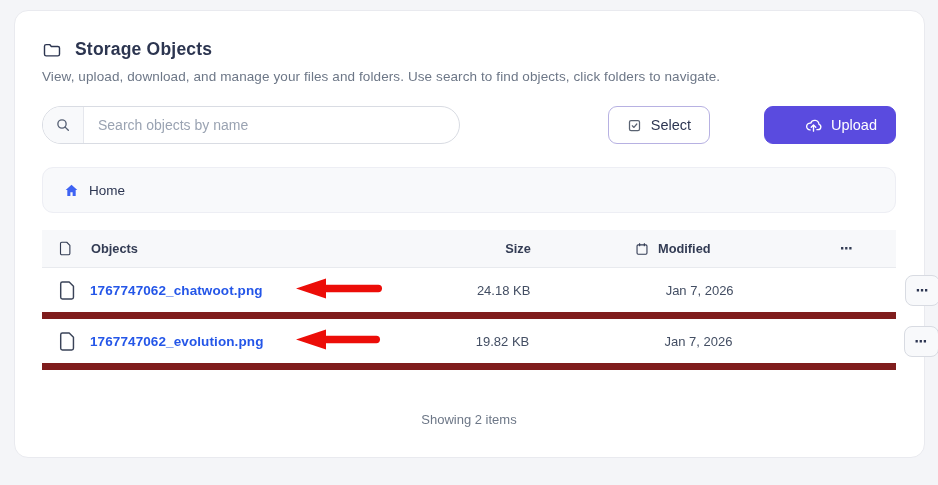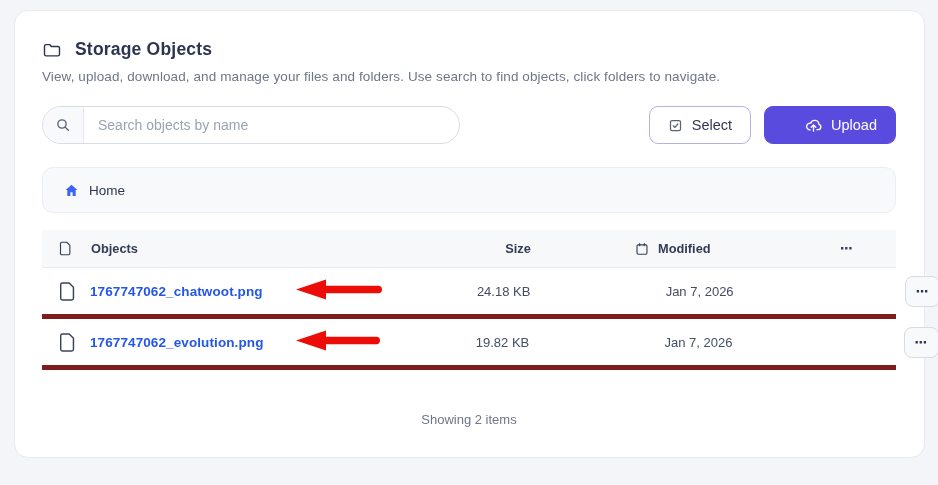--- a/index.html
+++ b/index.html
@@ -43,21 +43,21 @@
     flex: 1; border: none; outline: none;
     padding: 0 14px; font-size: 14px; color: #2d3652;
     font-family: inherit; background: transparent;
   }
   .search-box input::placeholder { color: #9aa3b2; }
   .btn-group { display: flex; gap: 13px; }
   .btn {
     height: 38px; border-radius: 9px;
     display: inline-flex; align-items: center; gap: 9px;
     padding: 0 18px; font-size: 14.5px; font-weight: 500;
-    cursor: pointer; font-family: inherit;
+    cursor: pointer; font-family: inherit; margin-left: 41px;
   }
   .btn-select { background: #ffffff; border: 1px solid #b7b1e2; color: #2d3652; }
   .btn-upload { background: #5a4bdf; border: 1px solid #5a4bdf; color: #ffffff; padding-left: 40px; }
 
   
   .breadcrumb {
     margin-top: 23px; height: 46px;
     background: #f8f9fb; border: 1px solid #edeef4; border-radius: 11px;
     display: flex; align-items: center; gap: 10px;
     padding-left: 21px;
@@ -74,21 +74,21 @@
   .thead {
     background: #f7f8fa; height: 38px;
     border-bottom: 1px solid #e8eaee;
     font-size: 12.8px; font-weight: 700; color: #333c54;
   }
   .th-objects { display: flex; align-items: center; gap: 19px; padding-left: 17px; }
   .th-size, .td-size { text-align: center; }
   .th-modified, .td-modified { display: flex; align-items: center; gap: 9px; padding-left: 42px; }
   .th-actions, .td-actions { text-align: center; }
   .th-actions { font-size: 13px; letter-spacing: 1px; color: #333c54; }
-  .row { height: 51px; border-bottom: 5px solid #7f1d1d; gap: 45px; }
+  .row { height: 51px; border-bottom: 7px solid #7f1d1d; gap: 45px; }
   .td-name { display: flex; align-items: center; gap: 14px; padding-left: 17px; }
   .file-link {
     font-size: 13.5px; font-weight: 700; color: #2456e8;
     text-decoration: none; cursor: pointer; letter-spacing: .1px;
   }
   .annot-arrow { margin-left: 19px; flex: 0 0 auto; }
   .td-size, .td-modified { font-size: 13px; color: #434e63; }
   .more-btn {
     width: 35px; height: 31px;
     border: 1px solid #d8dbe2; border-radius: 8px; background: #f8f9fb;

